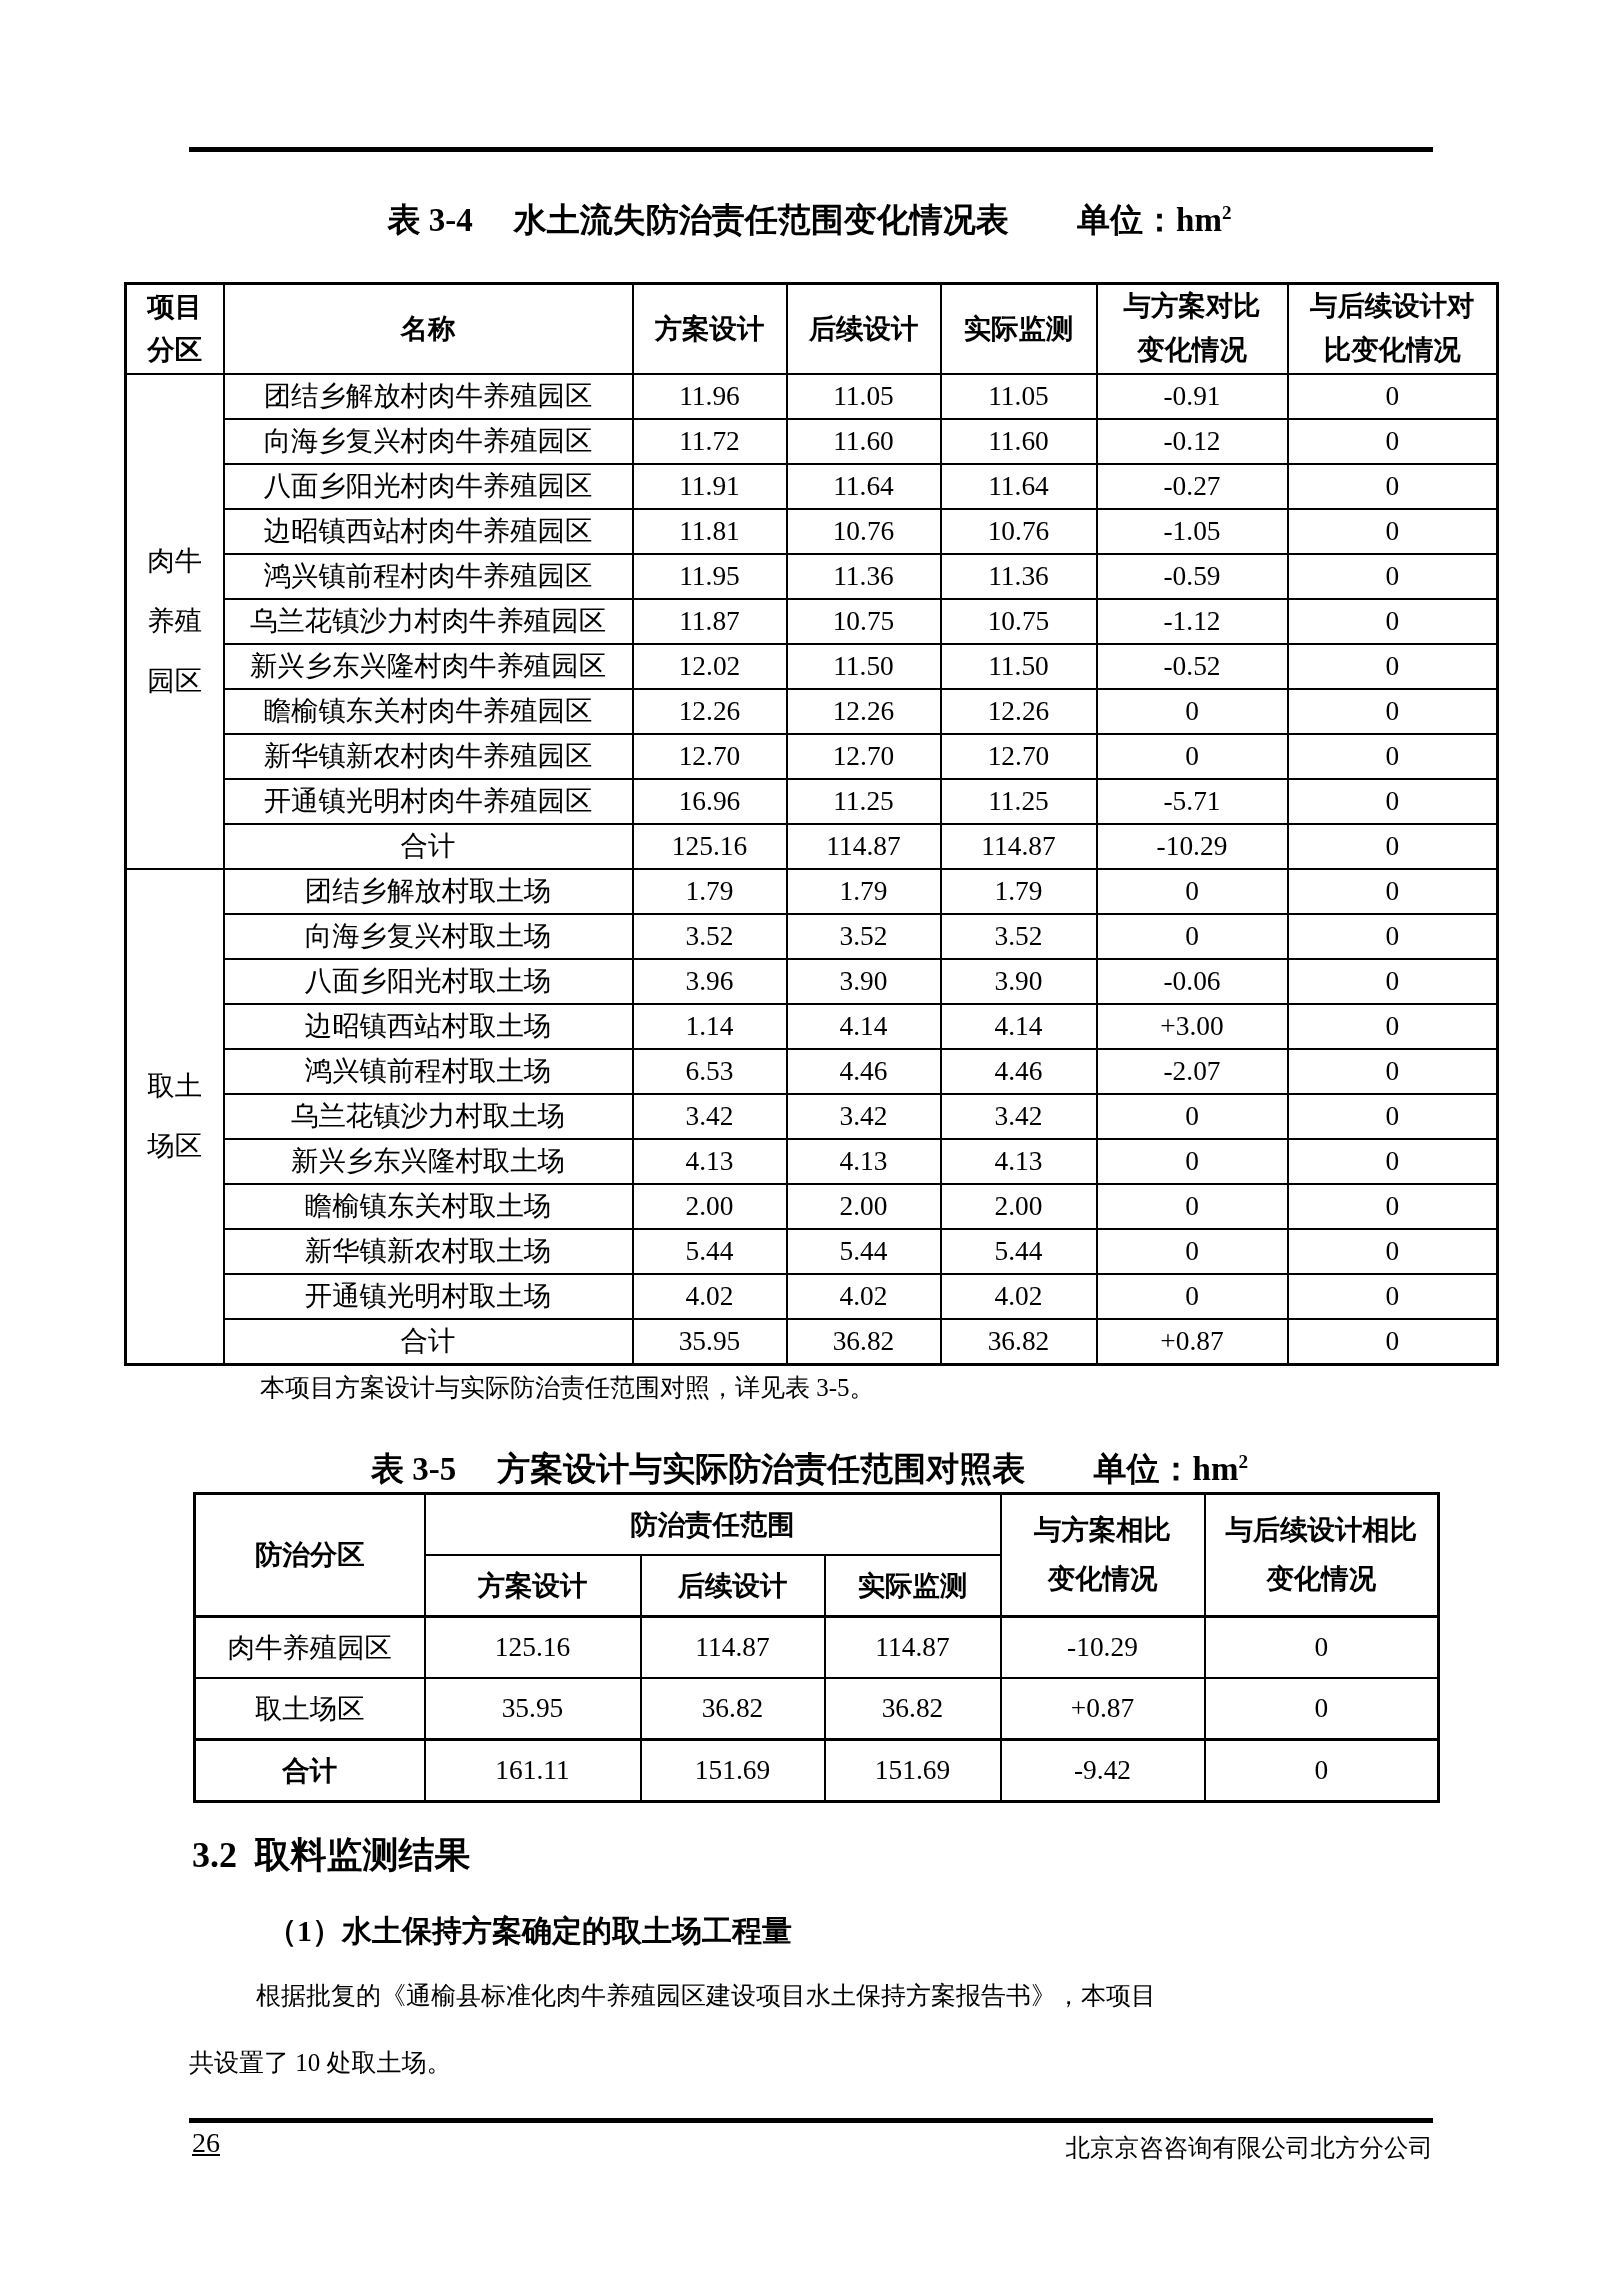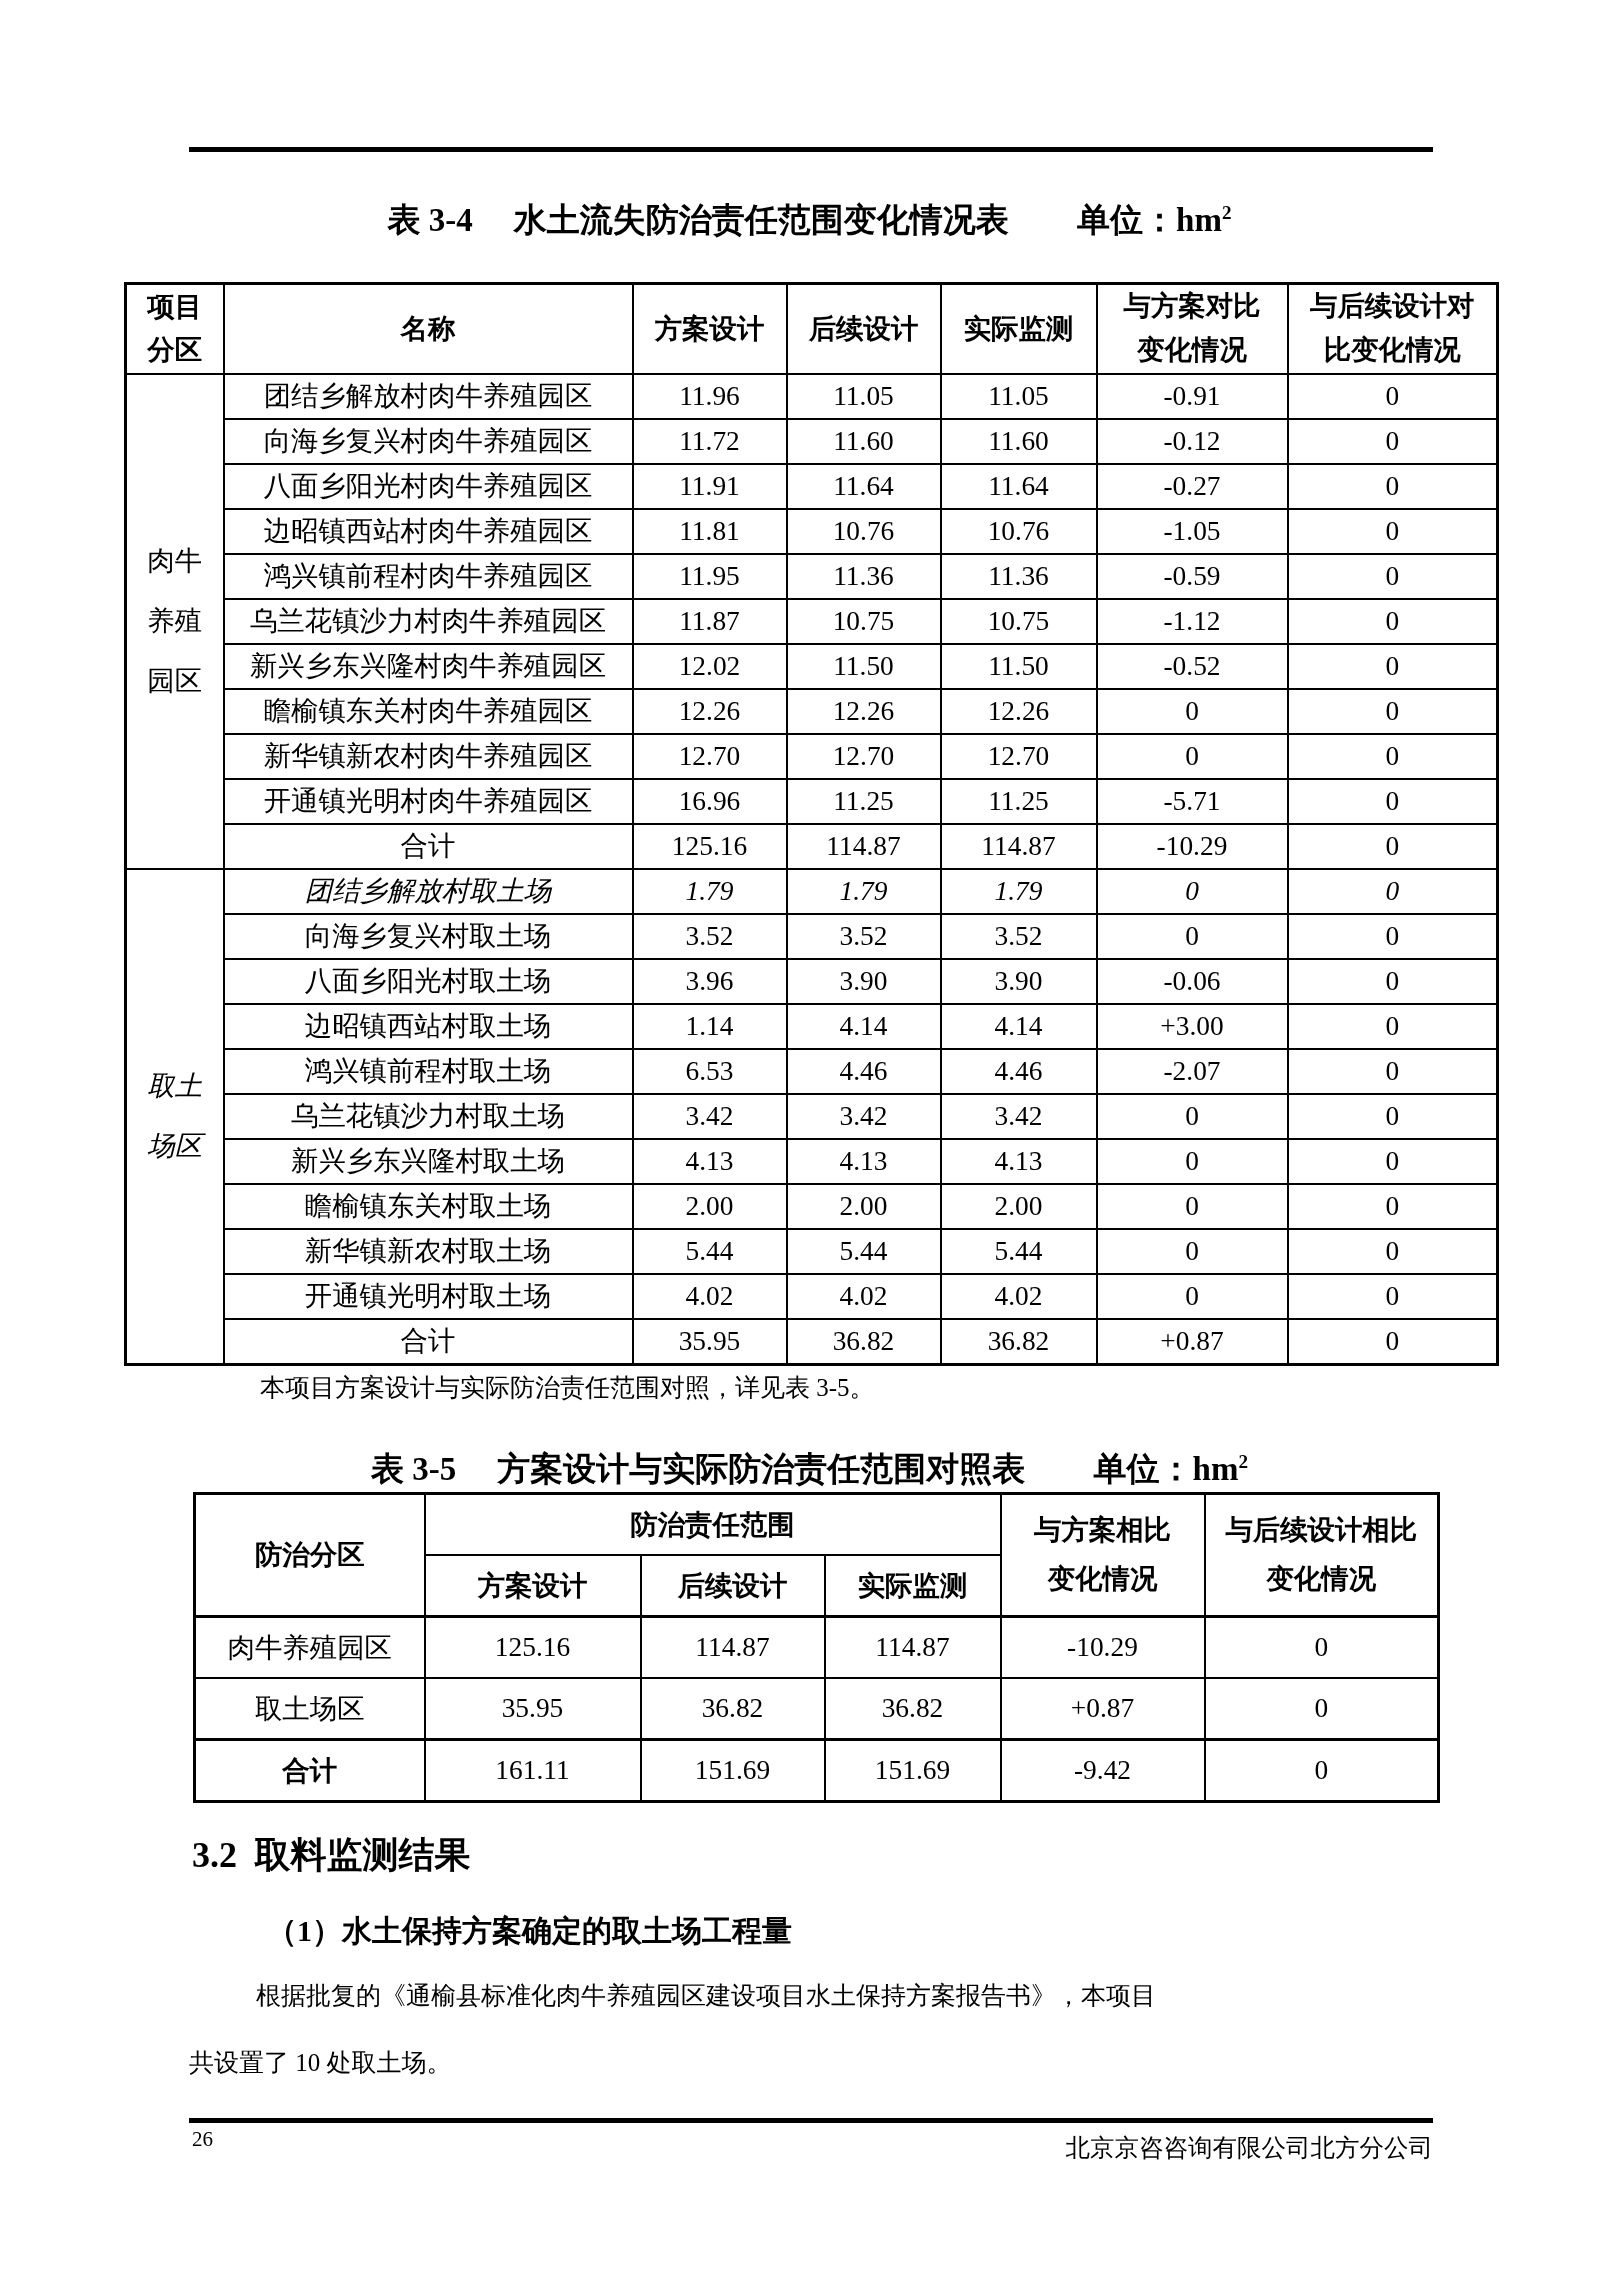--- a/index.html
+++ b/index.html
@@ -29,21 +29,21 @@
   table.t th,table.t td{
     border:2px solid #000;padding:0 2px;text-align:center;vertical-align:middle;
     font-size:27.4px;color:#000;overflow:hidden;
   }
   table.t th{font-weight:bold;}
 
   
   .t34{top:261px;left:124px;width:1371px;border:3.9px solid #000;margin-top:21px;}
   .t34 thead th{height:86px;border-bottom:2.9px solid #000;}
   .t34 tbody td{height:43px;}
-  .t34 tbody + tbody tr:first-child td{border-top:2.9px solid #000;font-style:italic;}
+  .t34 tbody + tbody tr:first-child td{border-top:2.9px solid #000;}
   .t34 .pre{white-space:pre-line;line-height:1.6;}
   .w2{display:inline-block;width:2em;line-height:1.55;}
   .w2g{display:inline-block;width:2em;line-height:2.2;}
 
   
   .t35{top:1492px;left:193px;width:1245px;border:3.9px solid #000;}
   .t35 th,.t35 td{font-size:28px;}
   .t35 thead th{height:59px;}
   .t35 tbody td{height:59px;}
   .t35 thead th.rs{border-bottom:3.9px solid #000;}
@@ -57,21 +57,21 @@
   .p-see{top:1370px;text-indent:71px;}
   .sec-head{position:absolute;top:1831px;left:192px;margin:0;font-size:36px;font-weight:bold;}
   .sec-head .sec-num{margin-right:17.6px;}
   .sub-head{position:absolute;top:1911px;left:189px;width:1245px;margin:0;
     font-size:30px;font-weight:bold;text-indent:78px;}
   .p-body1{top:1978px;text-indent:67px;}
   .p-body2{top:2045px;}
 
   
   .foot-rule{position:absolute;top:2118px;left:189px;width:1244px;height:4.9px;background:#000;}
-  .foot-page{position:absolute;top:2127px;left:192px;font-size:21px;}
+  .foot-page{position:absolute;top:2127px;left:192px;font-size:28px;text-decoration:underline;}
   .foot-company{position:absolute;top:2131px;right:188px;font-size:24.5px;}
 </style>
 </head>
 <body>
 
 <div class="page">
 
   <div class="head-rule"></div>
 
   <div class="caption cap34">

